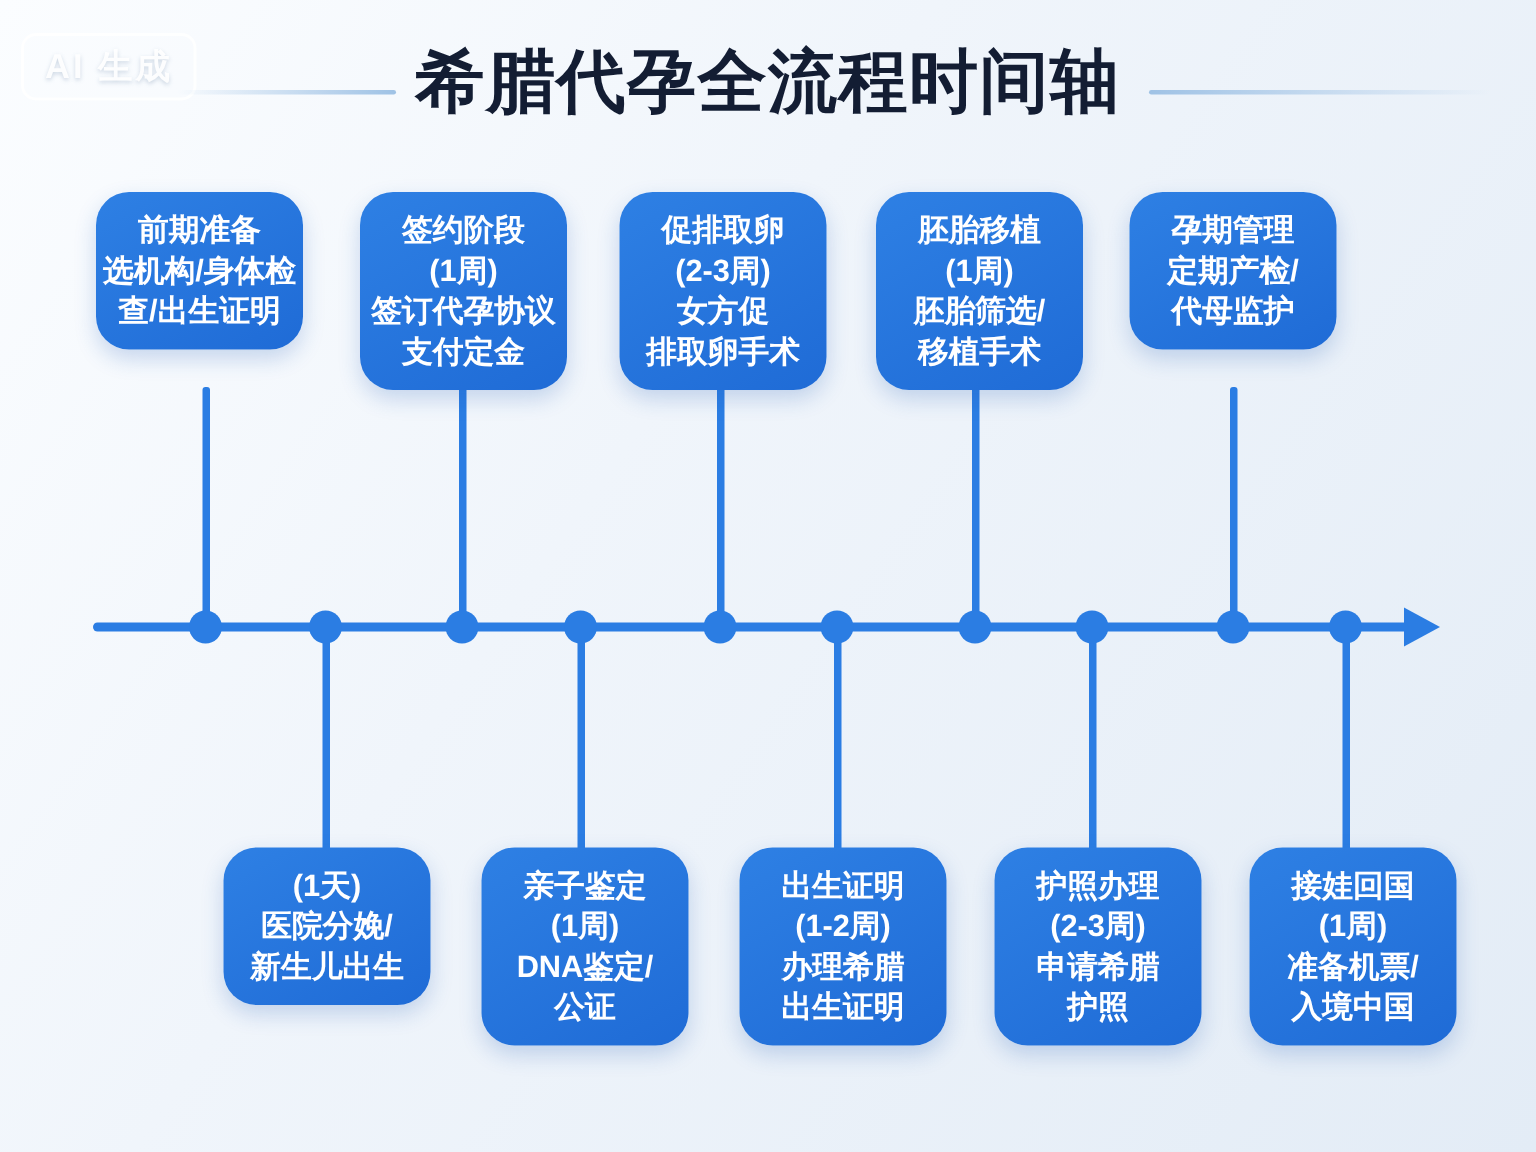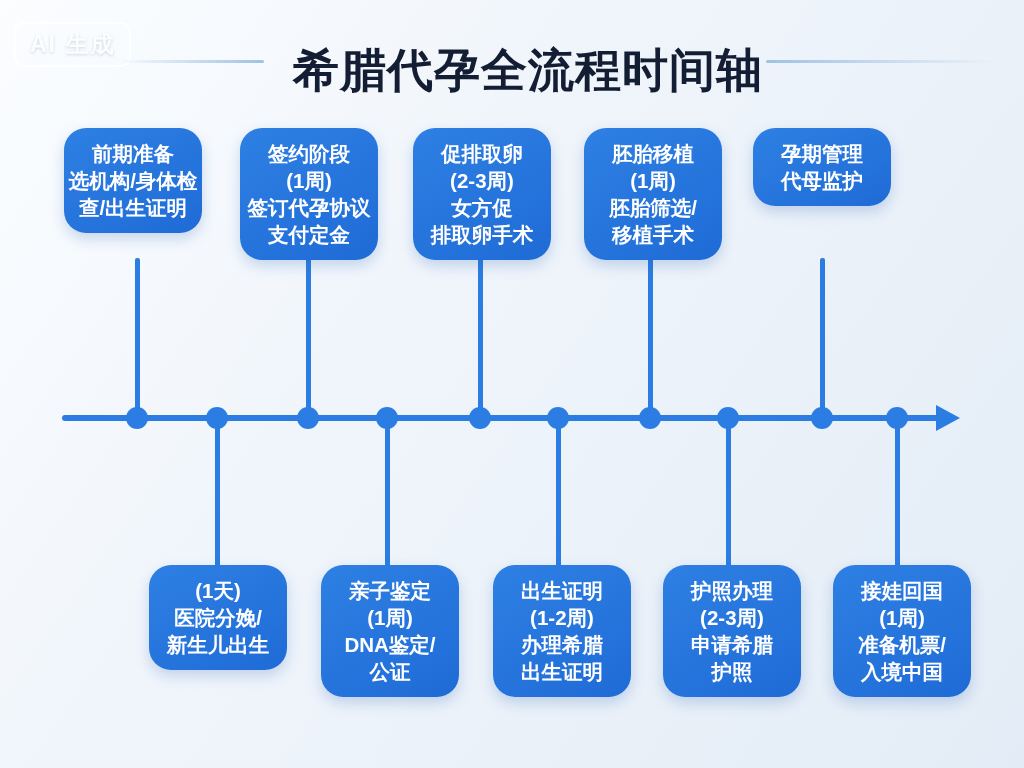--- a/index.html
+++ b/index.html
@@ -11,21 +11,21 @@
   
   .badge{
     position:absolute;left:14px;top:22px;padding:5px 14px;
     border:2px solid rgba(255,255,255,0.85);border-radius:10px;
     color:rgba(255,255,255,0.92);font-size:23px;font-weight:600;letter-spacing:2px;
     text-shadow:0 1px 3px rgba(150,170,195,0.45);
     text-align:right;
   }
   
   .title{
-    position:absolute;left:50%;top:24px;transform:translateX(-50%);margin:16px;
+    position:absolute;left:50%;top:24px;transform:translateX(-50%);margin:0;
     font-size:46px;font-weight:900;color:#131d33;letter-spacing:1px;white-space:nowrap;
   }
   .divider{position:absolute;top:60px;height:3px;border-radius:2px;}
   .divider.left{left:118px;width:146px;background:linear-gradient(to left,#9fc2e5,rgba(159,194,229,0));}
   .divider.right{left:766px;width:228px;background:linear-gradient(to right,#9fc2e5,rgba(159,194,229,0));}
   
   .axis{position:absolute;left:62px;top:415px;width:880px;height:6px;background:#2b7de3;border-radius:3px;}
   .arrow{position:absolute;left:936px;top:405px;width:0;height:0;
     border-left:24px solid #2b7de3;border-top:13px solid transparent;border-bottom:13px solid transparent;}
   .dot{position:absolute;top:407px;width:22px;height:22px;border-radius:50%;background:#2b7de3;}
@@ -103,20 +103,21 @@
     <span class="ln">排取卵手术</span>
   </div>
   <div class="box top t4">
     <span class="ln">胚胎移植</span>
     <span class="ln">(1周)</span>
     <span class="ln">胚胎筛选/</span>
     <span class="ln">移植手术</span>
   </div>
   <div class="box top t5">
     <span class="ln">孕期管理</span>
+    <span class="ln">定期产检/</span>
     <span class="ln">代母监护</span>
   </div>
 
   <div class="box bot b1">
     <span class="ln">(1天)</span>
     <span class="ln">医院分娩/</span>
     <span class="ln">新生儿出生</span>
   </div>
   <div class="box bot b2">
     <span class="ln">亲子鉴定</span>

